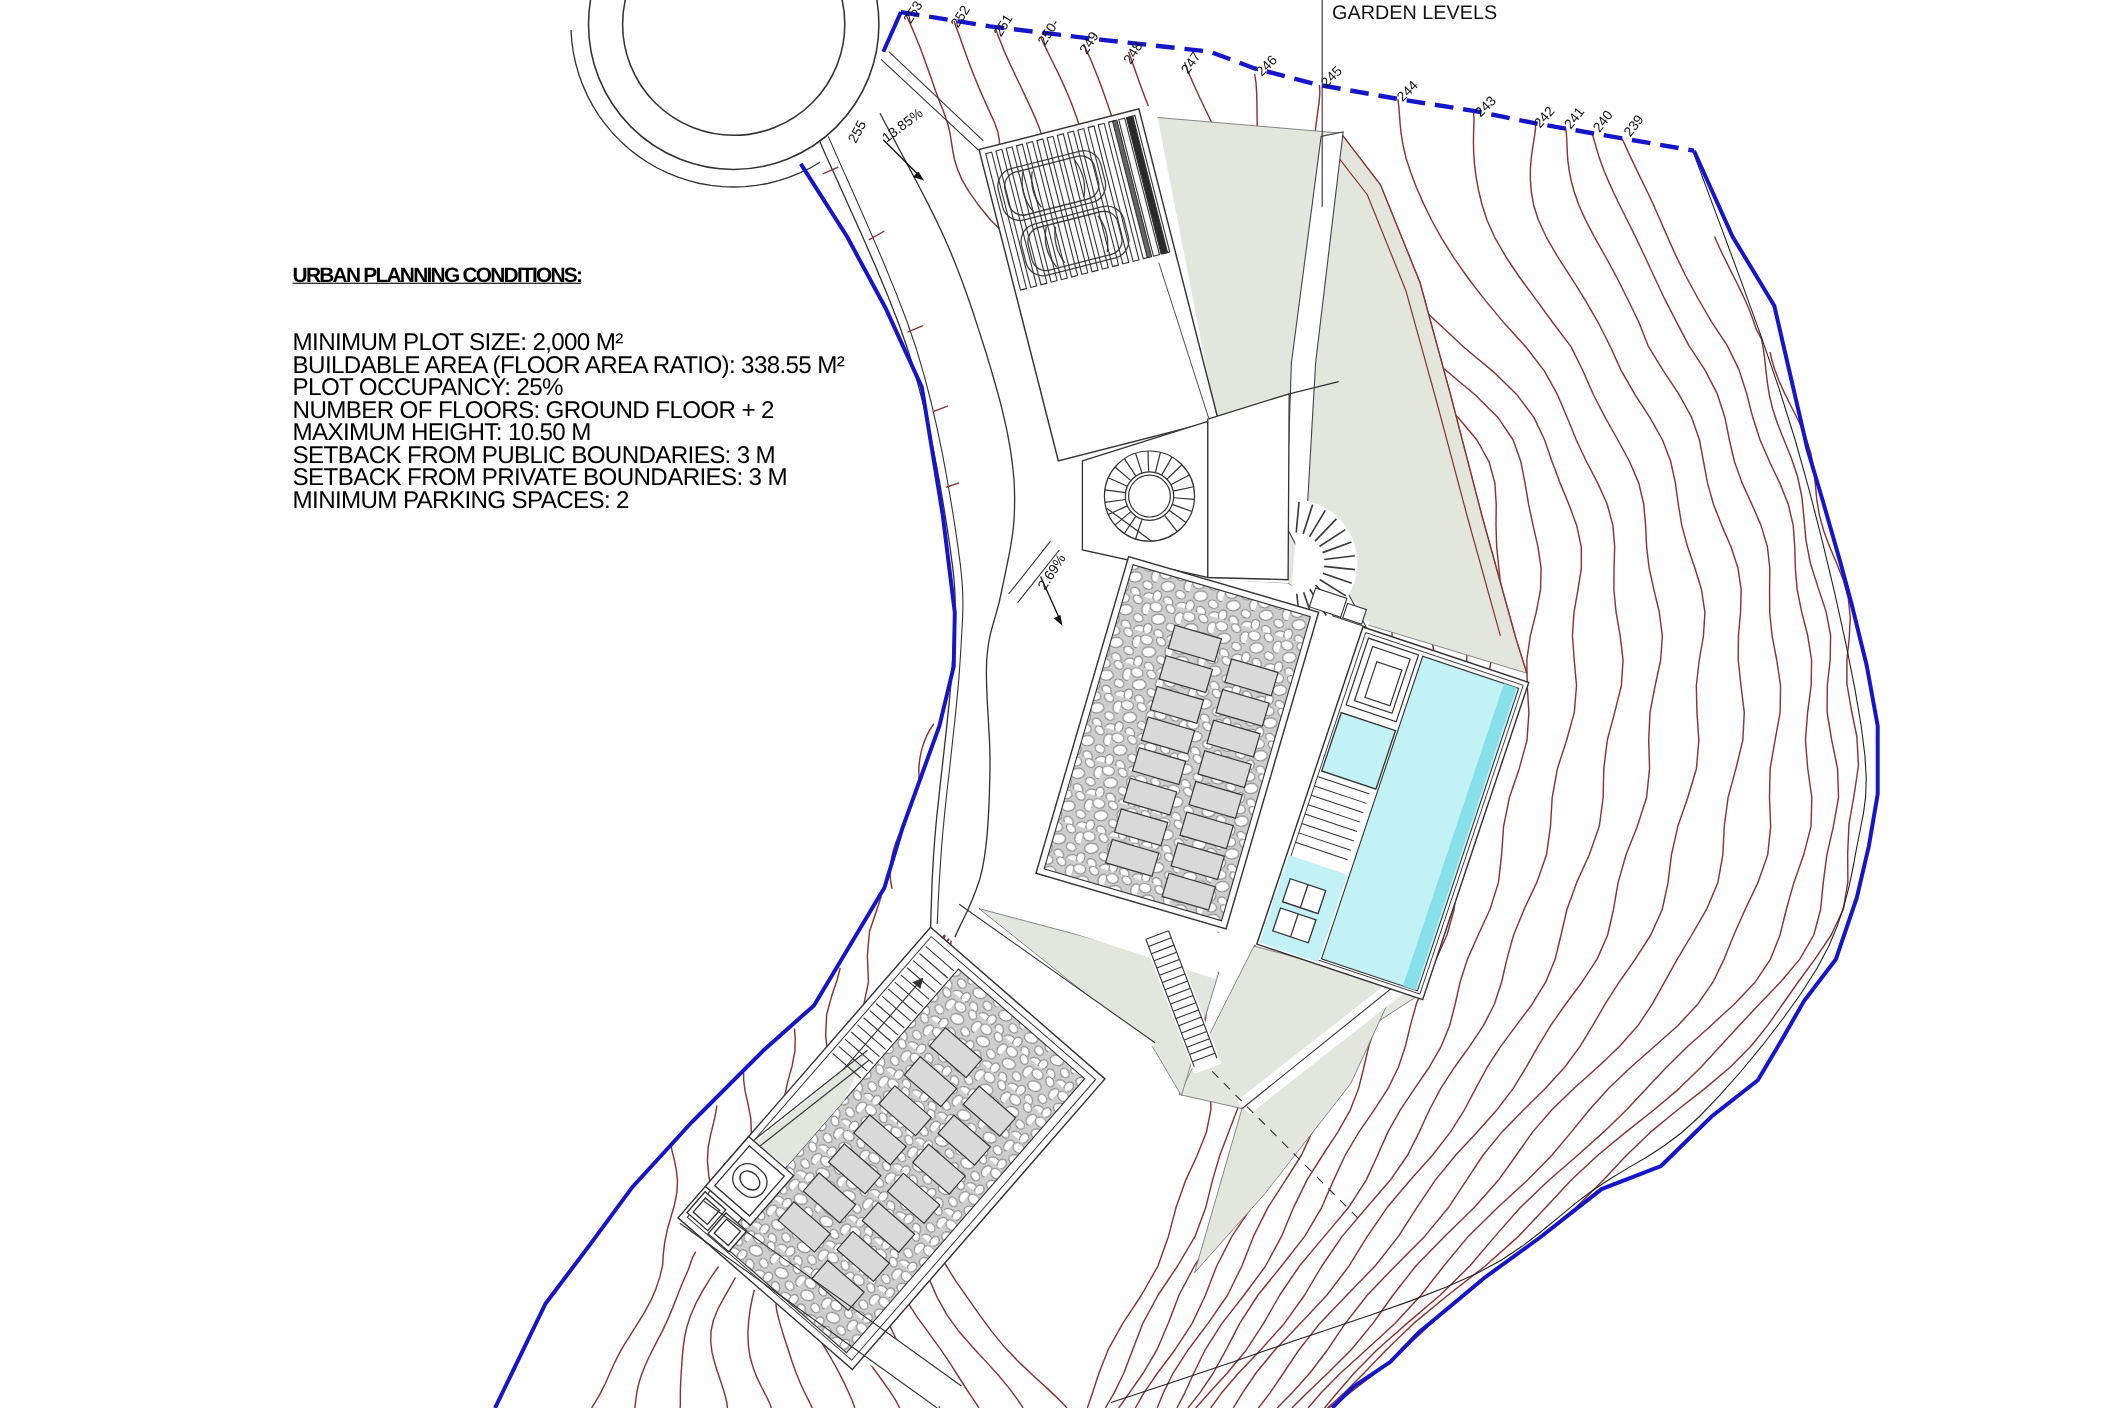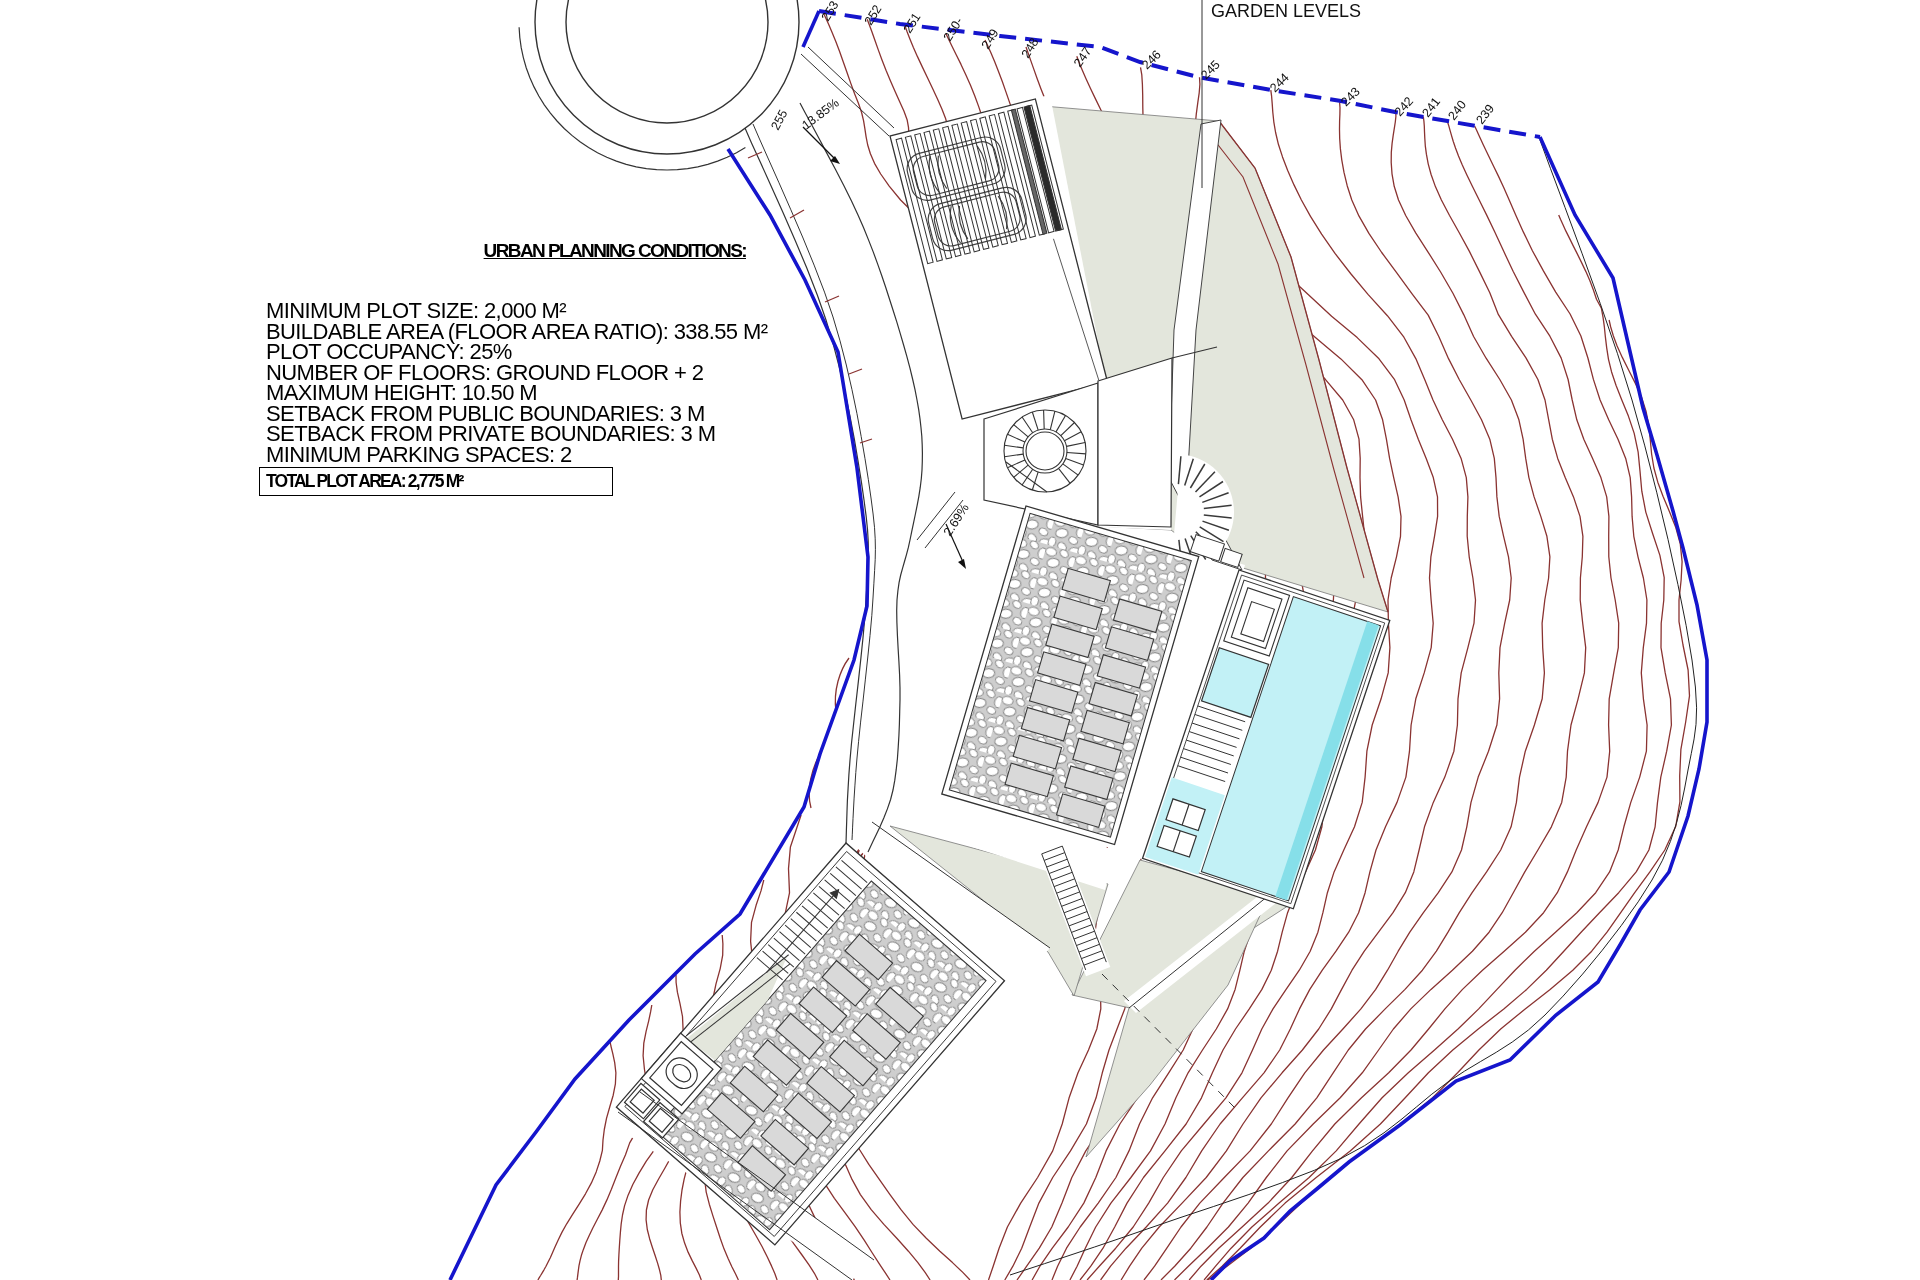--- a/index.html
+++ b/index.html
@@ -1,19 +1,19 @@
 <!DOCTYPE html>
 <html><head>
 <meta charset="utf-8">
 <style>
 html,body{margin:0;padding:0;background:#fff;width:1920px;height:1280px;overflow:hidden;}
 .wrap{position:relative;width:1920px;height:1280px;font-family:"Liberation Sans", sans-serif;}
 svg{position:absolute;top:0;left:0;}
 .tb{position:absolute;left:266px;top:240px;width:480px;}
-.tb h1{font-size:19px;margin:0 0 0 0;text-decoration:underline;letter-spacing:-1.6px;text-align:right;}
+.tb h1{font-size:19px;margin:0 0 0 0;text-decoration:underline;letter-spacing:-1.6px;}
 .tb .lines{margin-top:39px;font-size:22px;line-height:20.5px;white-space:nowrap;letter-spacing:-0.6px;}
 .total{position:absolute;left:259px;top:467px;width:346px;height:24px;border:1.6px solid #000;font-size:17.5px;font-weight:bold;padding:3px 0 0 6px;white-space:nowrap;letter-spacing:-1.8px;}
 </style>
 </head>
 <body>
 <div class="wrap">
 <svg width="1920" height="1280" viewBox="0 0 1920 1280" xmlns="http://www.w3.org/2000/svg">
 <defs>
 <pattern id="peb" width="31" height="31" patternUnits="userSpaceOnUse">
 <rect width="31" height="31" fill="#cecece"></rect>
@@ -409,14 +409,13 @@
 BUILDABLE AREA (FLOOR AREA RATIO): 338.55 M²<br>
 PLOT OCCUPANCY: 25%<br>
 NUMBER OF FLOORS: GROUND FLOOR + 2<br>
 MAXIMUM HEIGHT: 10.50 M<br>
 SETBACK FROM PUBLIC BOUNDARIES: 3 M<br>
 SETBACK FROM PRIVATE BOUNDARIES: 3 M<br>
 MINIMUM PARKING SPACES: 2
 </div>
 </div>
 
-<div class="total">TOTAL PLOT AREA: 2,775 M²</div>
 </div>
 
 </body></html>

